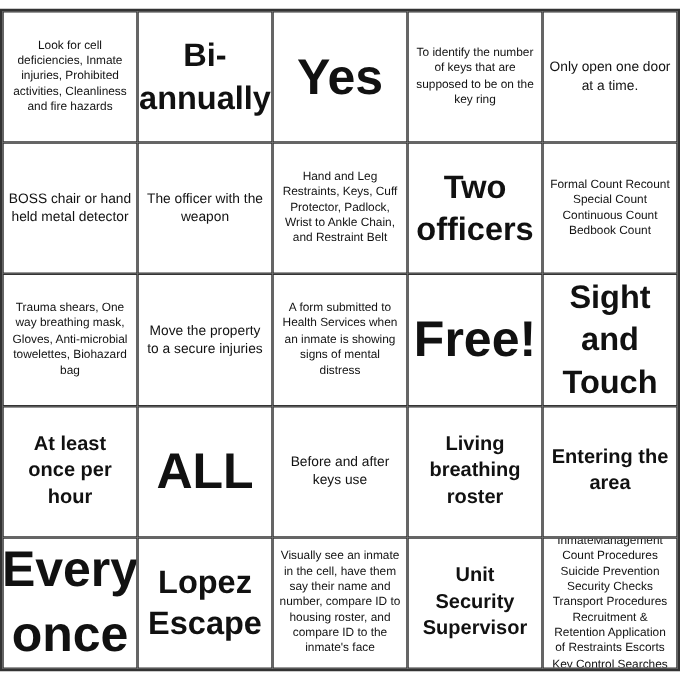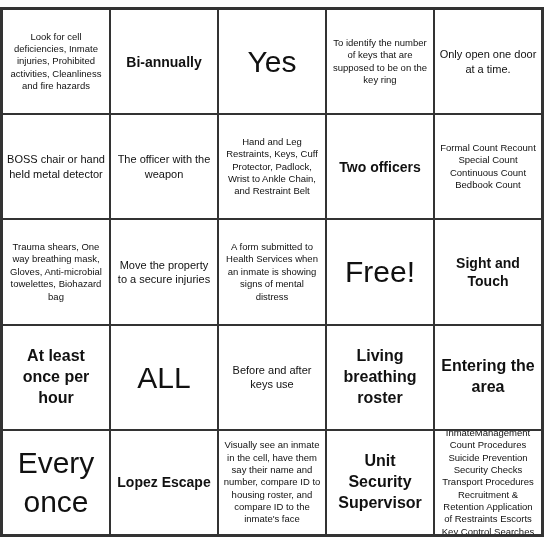--- a/index.html
+++ b/index.html
@@ -30,30 +30,30 @@
       align-items: center;
       justify-content: center;
       text-align: center;
       padding: 4px;
       font-size: 11px;
       line-height: 1.3;
       color: #111;
       overflow: hidden;
     }
     .cell.large-text {
-      font-size: 14px;
+      font-size: 26px;
       font-weight: bold;
     }
     .cell.medium-text {
       font-size: 16px;
       font-weight: bold;
     }
     .cell.xlarge-text {
-      font-size: 30px;
-      font-weight: normal;
+      font-size: 40px;
+      font-weight: bold;
     }
     .cell.small-text {
       font-size: 9.5px;
     }
   </style>
 </head>
 <body>
 
 <div class="bingo-board">
 <div class="cell small-text">Look for cell deficiencies, Inmate injuries, Prohibited activities, Cleanliness and fire hazards</div>

